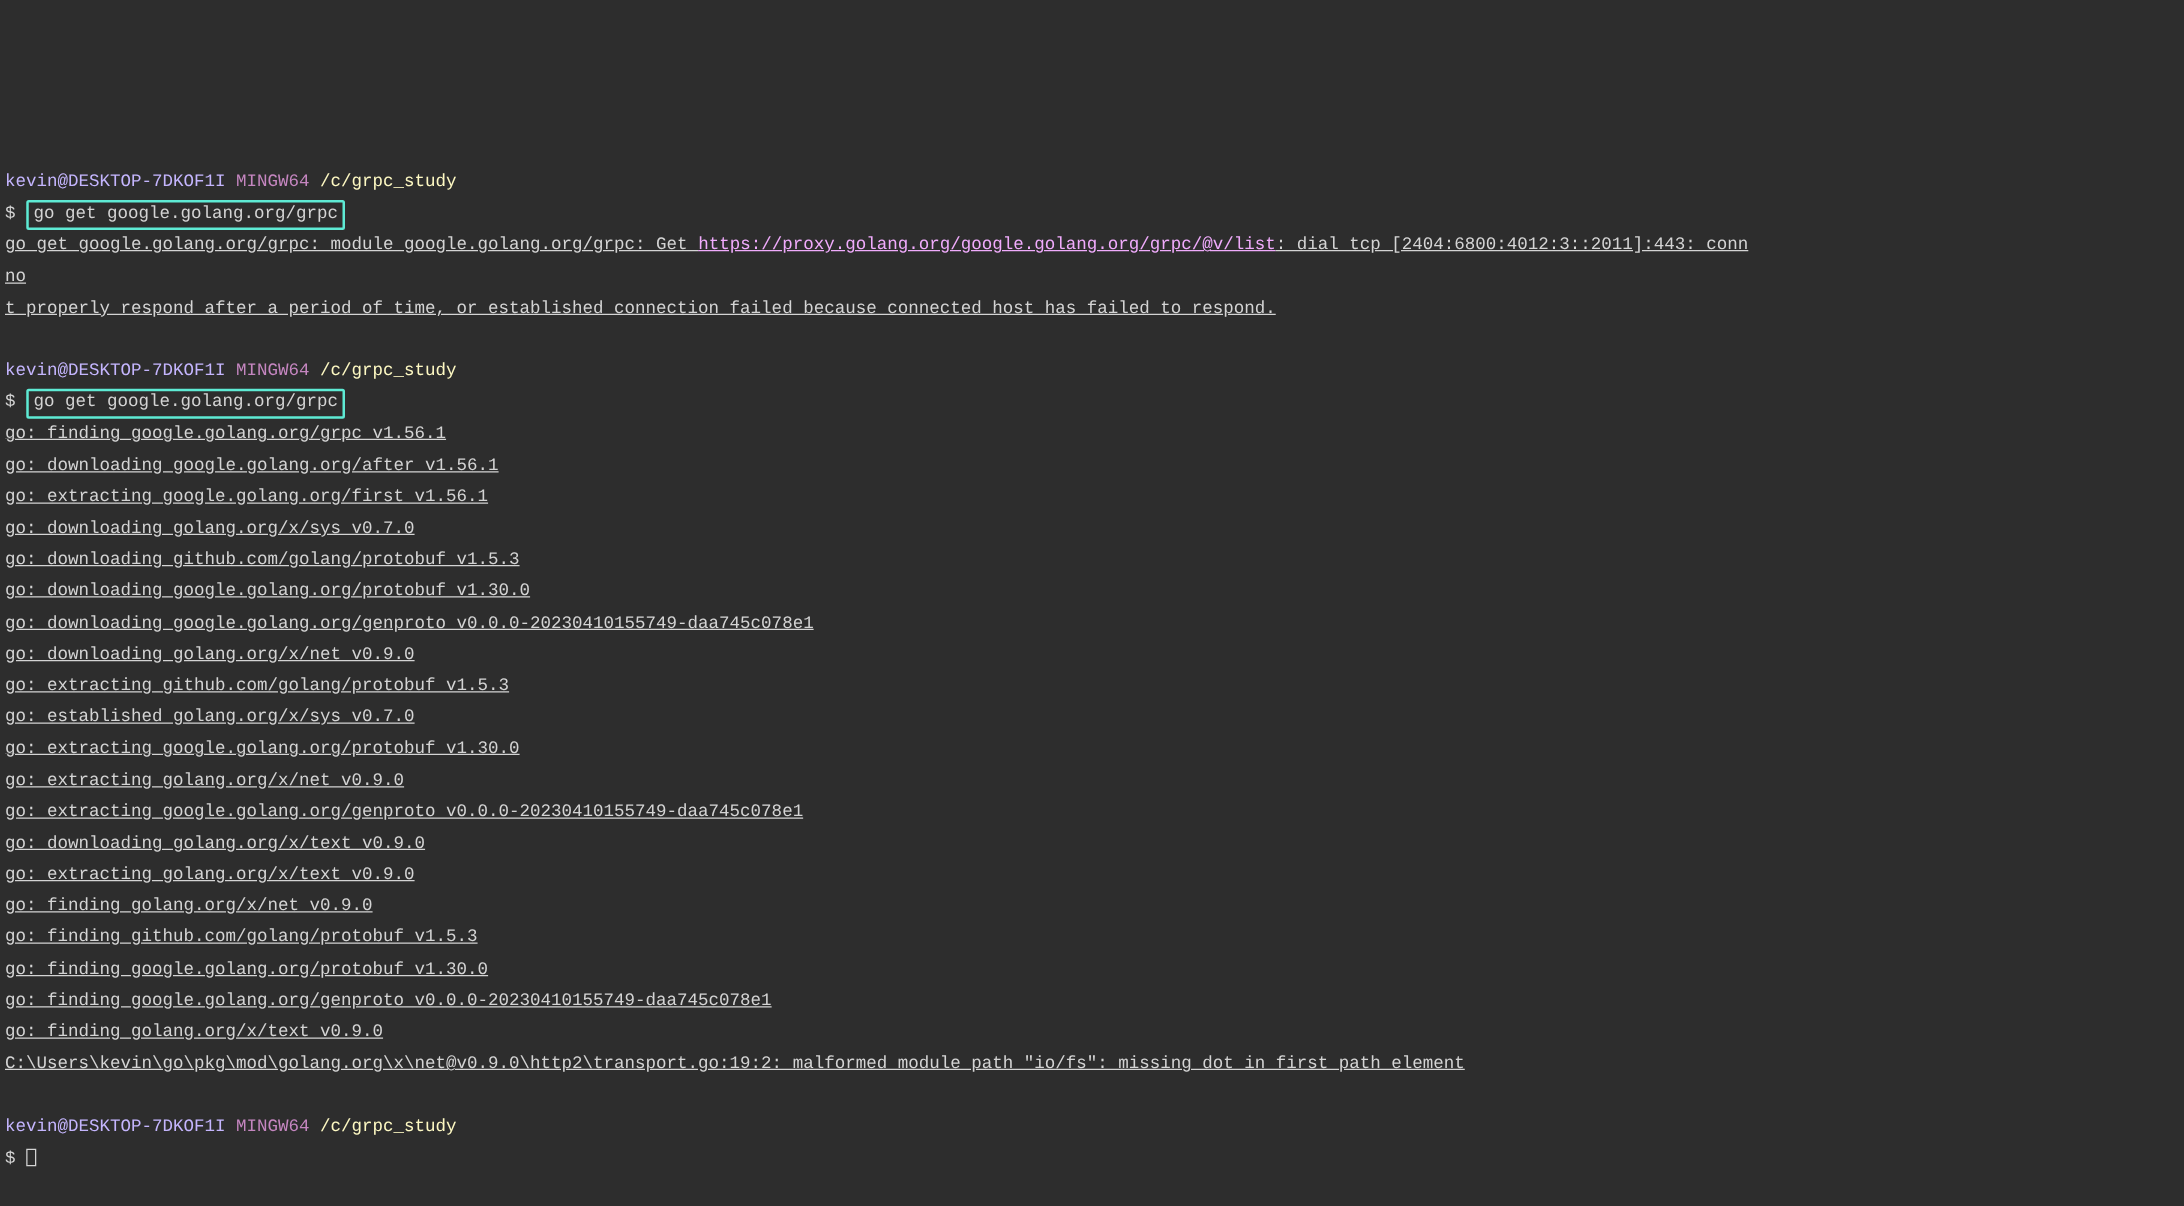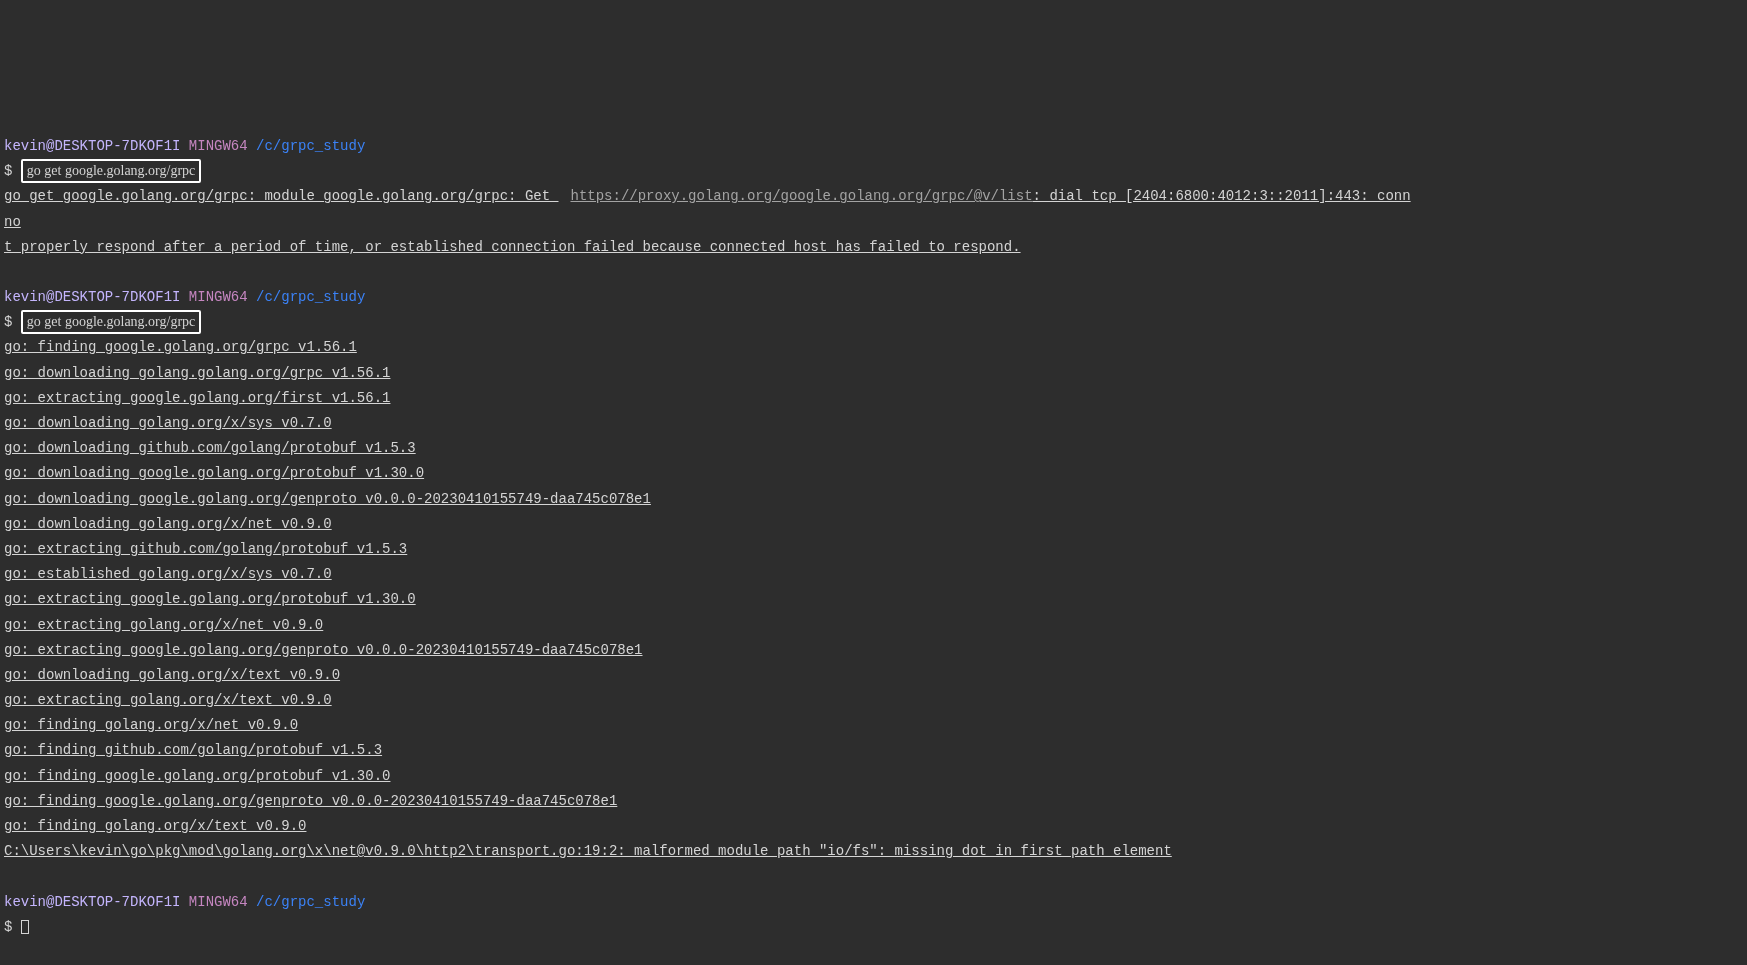--- a/index.html
+++ b/index.html
@@ -19,41 +19,39 @@
       position: relative;
       min-height: 965px;
     }
     .prompt-user {
       color: #c4b5fd;
     }
     .prompt-mingw {
       color: #c586c0;
     }
     .prompt-path {
-      color: #3b82f6;
+      color: #fef9c3;
     }
     .prompt-dollar {
       color: #d4d4d4;
     }
     .command-highlight {
-      border: 2px solid #ffffff;
+      border: 2px solid #5eead4;
       padding: 0 4px;
       display: inline-block;
       line-height: 1.4;
       border-radius: 2px;
-      font-family: Liberation Serif, serif;
     }
     .output-line {
       color: #d4d4d4;
       text-decoration: underline;
     }
     .url-link {
-      color: #a3a3a3;
+      color: #f0abfc;
       text-decoration: underline;
-      margin-left: 12px;
     }
     .terminal-content {
       white-space: pre-wrap;
       word-break: break-all;
     }
     .cursor-box {
       display: inline-block;
       border: 1px solid #d4d4d4;
       width: 8px;
       height: 14px;
@@ -68,21 +66,21 @@
 <div class="terminal-content">
 <span class="prompt-user">kevin@DESKTOP-7DKOF1I</span> <span class="prompt-mingw">MINGW64</span> <span class="prompt-path">/c/grpc_study</span>
 <span class="prompt-dollar">$</span> <span class="command-highlight">go get google.golang.org/grpc</span>
 <span class="output-line">go get google.golang.org/grpc: module google.golang.org/grpc: Get </span><span class="url-link">https://proxy.golang.org/google.golang.org/grpc/@v/list</span><span class="output-line">: dial tcp [2404:6800:4012:3::2011]:443: conn</span>
 <span class="output-line">no</span>
 <span class="output-line">t properly respond after a period of time, or established connection failed because connected host has failed to respond.</span>
 
 <span class="prompt-user">kevin@DESKTOP-7DKOF1I</span> <span class="prompt-mingw">MINGW64</span> <span class="prompt-path">/c/grpc_study</span>
 <span class="prompt-dollar">$</span> <span class="command-highlight">go get google.golang.org/grpc</span>
 <span class="output-line">go: finding google.golang.org/grpc v1.56.1</span>
-<span class="output-line">go: downloading golang.golang.org/grpc v1.56.1</span>
+<span class="output-line">go: downloading google.golang.org/after v1.56.1</span>
 <span class="output-line">go: extracting google.golang.org/first v1.56.1</span>
 <span class="output-line">go: downloading golang.org/x/sys v0.7.0</span>
 <span class="output-line">go: downloading github.com/golang/protobuf v1.5.3</span>
 <span class="output-line">go: downloading google.golang.org/protobuf v1.30.0</span>
 <span class="output-line">go: downloading google.golang.org/genproto v0.0.0-20230410155749-daa745c078e1</span>
 <span class="output-line">go: downloading golang.org/x/net v0.9.0</span>
 <span class="output-line">go: extracting github.com/golang/protobuf v1.5.3</span>
 <span class="output-line">go: established golang.org/x/sys v0.7.0</span>
 <span class="output-line">go: extracting google.golang.org/protobuf v1.30.0</span>
 <span class="output-line">go: extracting golang.org/x/net v0.9.0</span>

